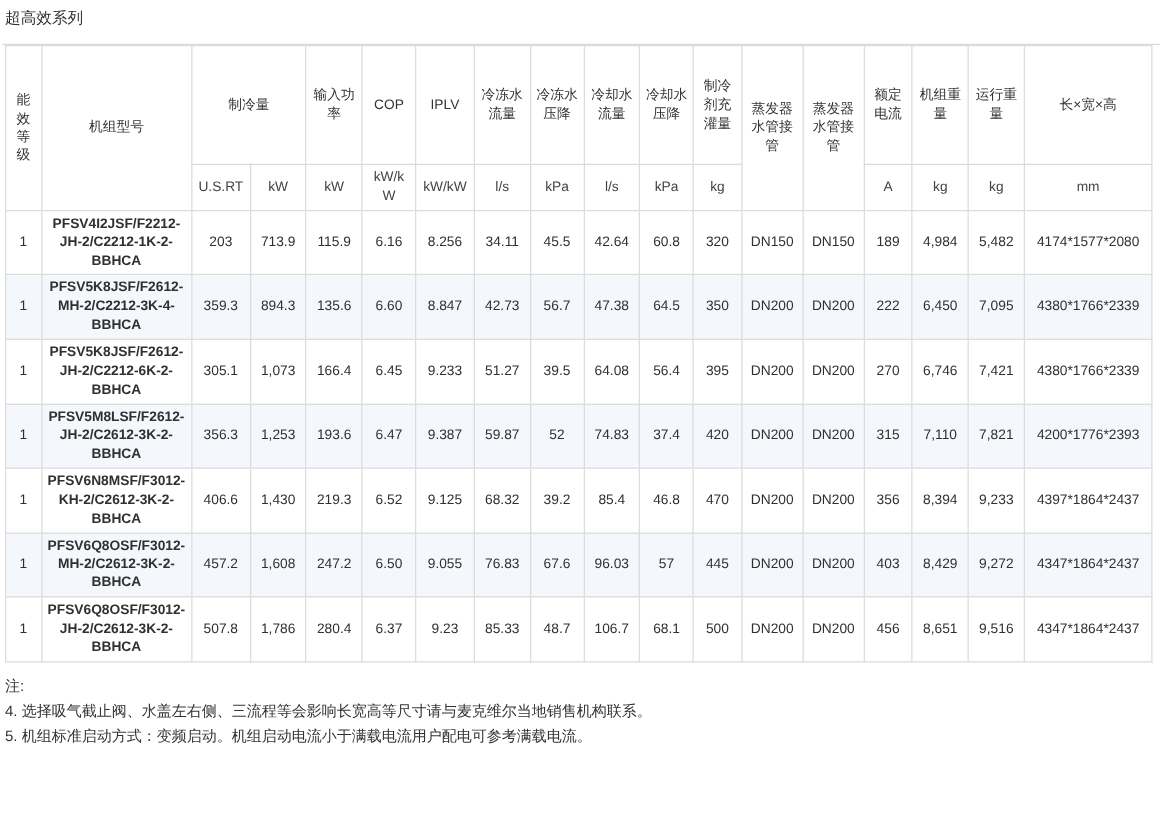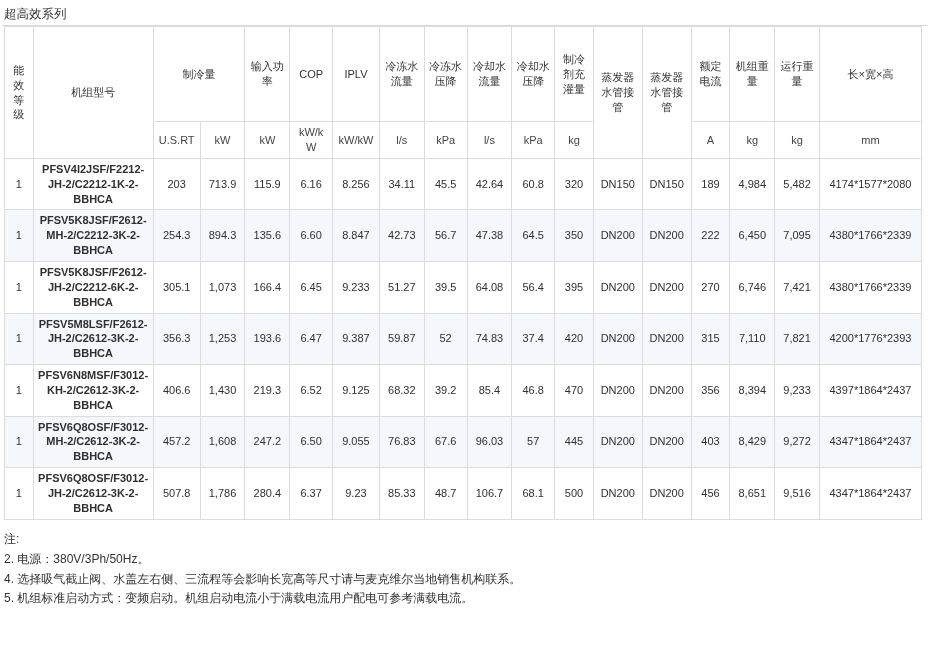--- a/index.html
+++ b/index.html
@@ -18,21 +18,21 @@
   .page {
     position: relative;
     width: 930px;
     height: 650px;
     box-sizing: border-box;
     padding: 0;
   }
   .series-title {
     font-size: 12.5px;
     color: #333333;
-    padding: 6px 0 3px 4px;
+    padding: 6px 0 13px 4px;
     line-height: 1.3;
     border-radius: 12px;
   }
   .title-rule {
     border-top: 1px solid #d9d9d9;
     margin: 0 2px 0 2px;
   }
   table.spec {
     border-collapse: collapse;
     table-layout: fixed;
@@ -167,22 +167,22 @@
         <td>320</td>
         <td>DN150</td>
         <td>DN150</td>
         <td>189</td>
         <td>4,984</td>
         <td>5,482</td>
         <td>4174*1577*2080</td>
       </tr>
       <tr class="alt">
         <td>1</td>
-        <td class="model">PFSV5K8JSF/F2612-MH-2/C2212-3K-2-BBHCA</td>
-        <td>254.3</td>
+        <td class="model">PFSV5K8JSF/F2612-MH-2/C2212-3K-4-BBHCA</td>
+        <td>359.3</td>
         <td>894.3</td>
         <td>135.6</td>
         <td>6.60</td>
         <td>8.847</td>
         <td>42.73</td>
         <td>56.7</td>
         <td>47.38</td>
         <td>64.5</td>
         <td>350</td>
         <td>DN200</td>
@@ -290,19 +290,18 @@
         <td>456</td>
         <td>8,651</td>
         <td>9,516</td>
         <td>4347*1864*2437</td>
       </tr>
     </tbody>
   </table>
 
   <div class="notes">
     <div class="note-head">注:</div>
-    <div>2. 电源：380V/3Ph/50Hz。</div>
     <div>4. 选择吸气截止阀、水盖左右侧、三流程等会影响长宽高等尺寸请与麦克维尔当地销售机构联系。</div>
     <div>5. 机组标准启动方式：变频启动。机组启动电流小于满载电流用户配电可参考满载电流。</div>
 
   </div>
 
 </div>
 
 </body></html>

